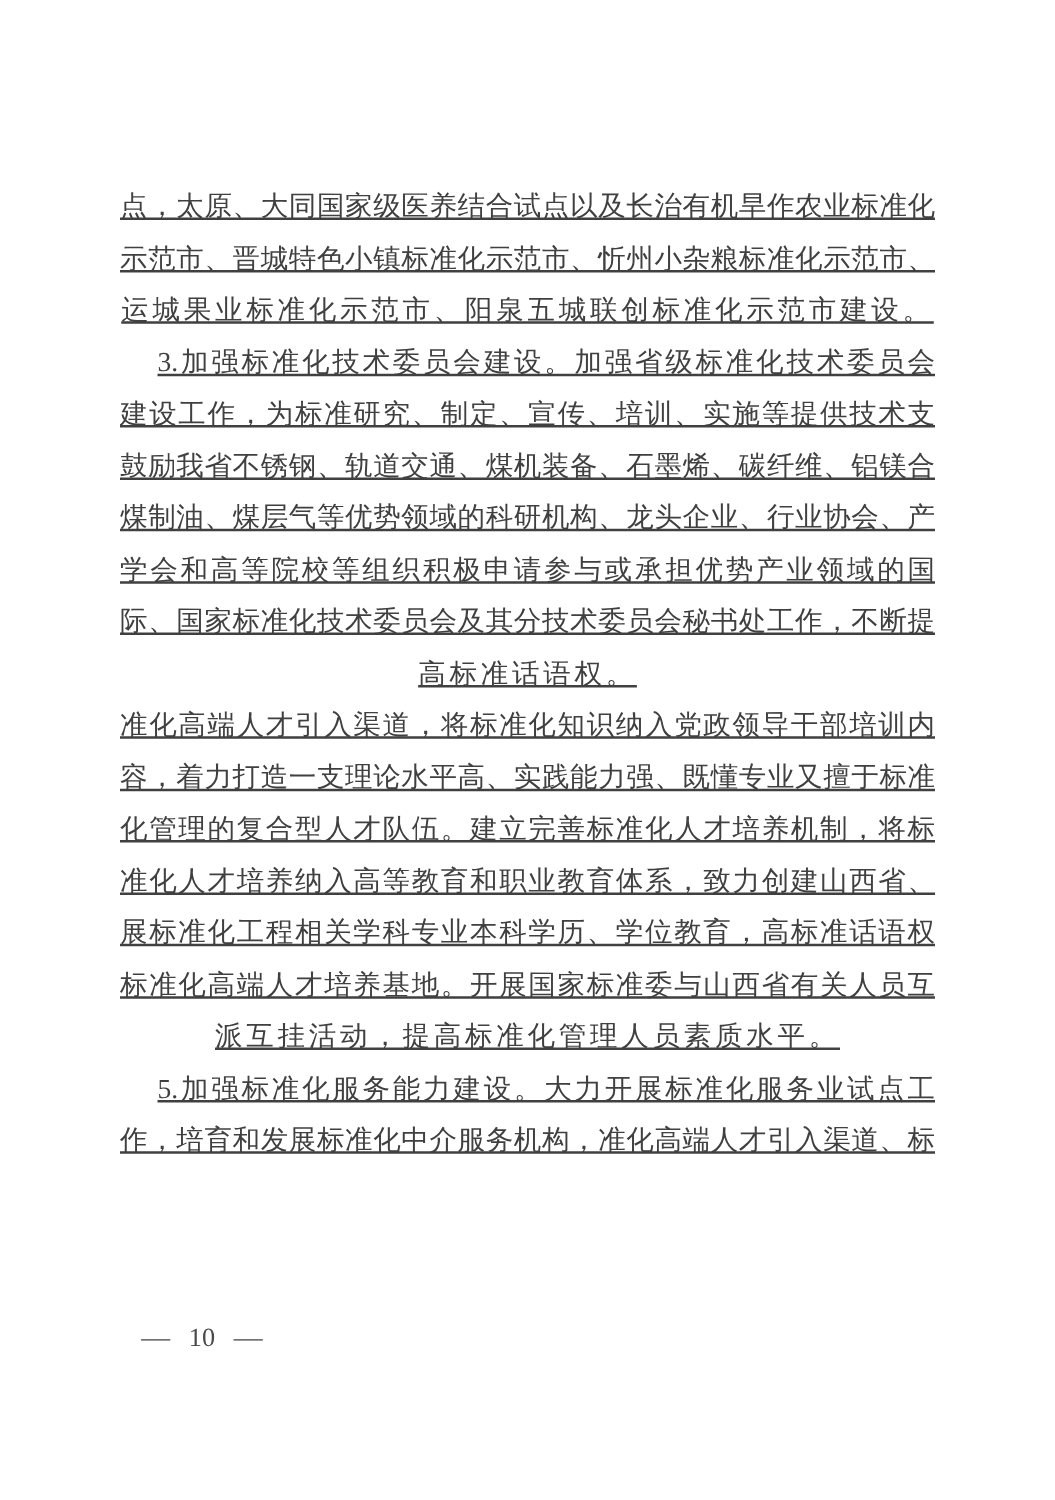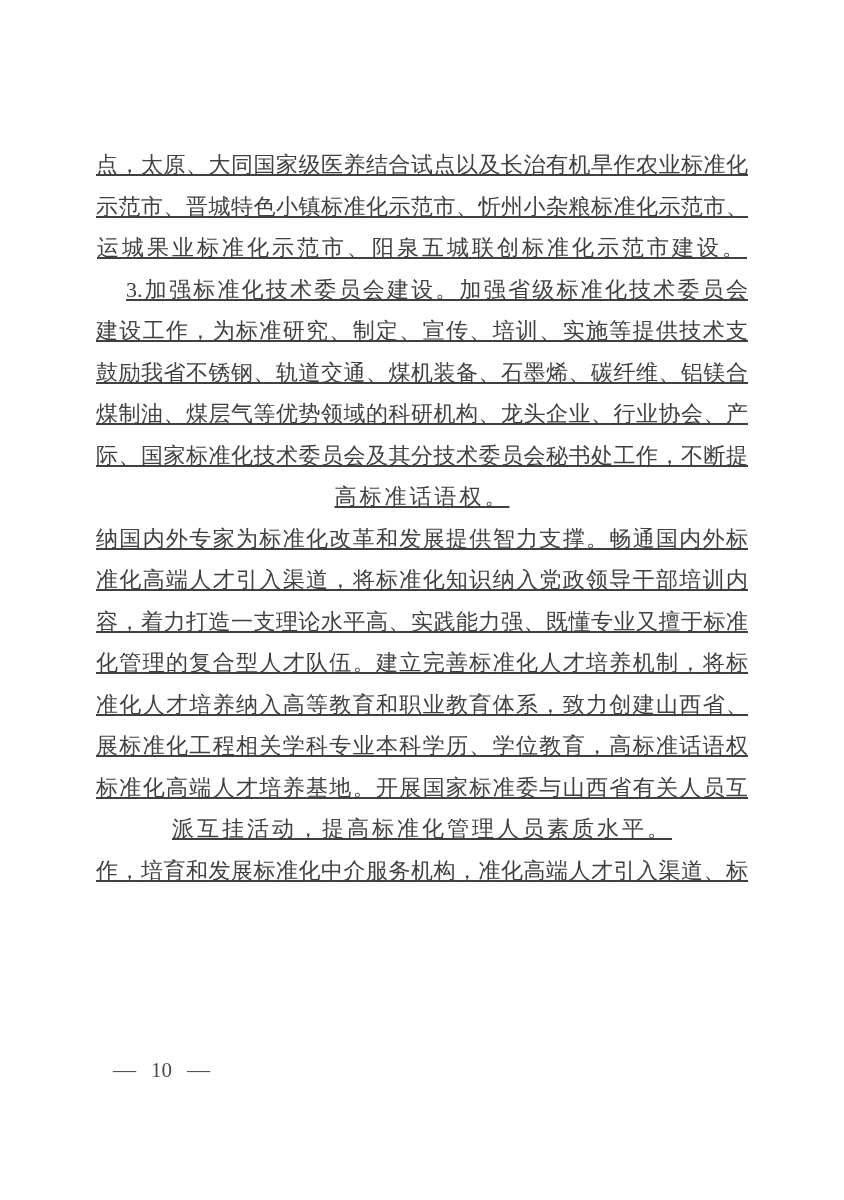--- a/index.html
+++ b/index.html
@@ -62,30 +62,31 @@
 
 <div class="page">
   <div class="content">
       <div class="line">点，太原、大同国家级医养结合试点以及长治有机旱作农业标准化</div>
       <div class="line">示范市、晋城特色小镇标准化示范市、忻州小杂粮标准化示范市、</div>
       <div class="line end">运城果业标准化示范市、阳泉五城联创标准化示范市建设。</div>
       <div class="line indent">3.加强标准化技术委员会建设。加强省级标准化技术委员会</div>
       <div class="line">建设工作，为标准研究、制定、宣传、培训、实施等提供技术支持。</div>
       <div class="line">鼓励我省不锈钢、轨道交通、煤机装备、石墨烯、碳纤维、铝镁合金、</div>
       <div class="line">煤制油、煤层气等优势领域的科研机构、龙头企业、行业协会、产业</div>
+      <div class="line">学会和高等院校等组织积极申请参与或承担优势产业领域的国</div>
       <div class="line">际、国家标准化技术委员会及其分技术委员会秘书处工作，不断提</div>
       <div class="line end">高标准话语权。</div>
-      <div class="line">纳国内外专家为标准化改革和发展提供智力支撑。畅通国内外标</div>
       <div class="line">准化高端人才引入渠道，将标准化知识纳入党政领导干部培训内</div>
       <div class="line">容，着力打造一支理论水平高、实践能力强、既懂专业又擅于标准</div>
       <div class="line">化管理的复合型人才队伍。建立完善标准化人才培养机制，将标</div>
       <div class="line">准化人才培养纳入高等教育和职业教育体系，致力创建山西省、</div>
       <div class="line">展标准化工程相关学科专业本科学历、学位教育，高标准话语权</div>
       <div class="line">标准化高端人才培养基地。开展国家标准委与山西省有关人员互</div>
       <div class="line end">派互挂活动，提高标准化管理人员素质水平。</div>
+      <div class="line indent">5.加强标准化服务能力建设。大力开展标准化服务业试点工</div>
       <div class="line">作，培育和发展标准化中介服务机构，准化高端人才引入渠道、标准</div>
     </div>
   <div class="footer">
     <span class="dash">—</span>
     <span class="num">10</span>
     <span class="dash">—</span>
   </div>
 </div>
 
 </body></html>

